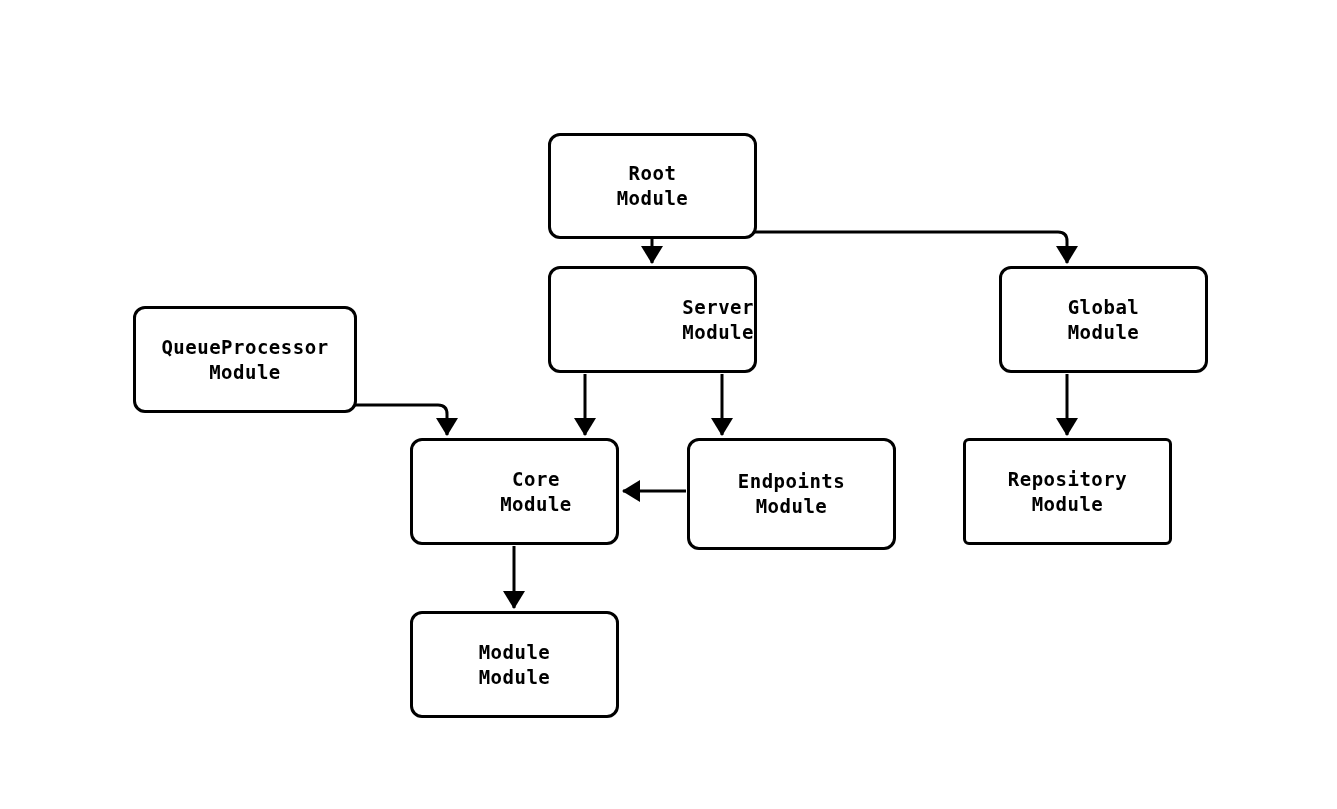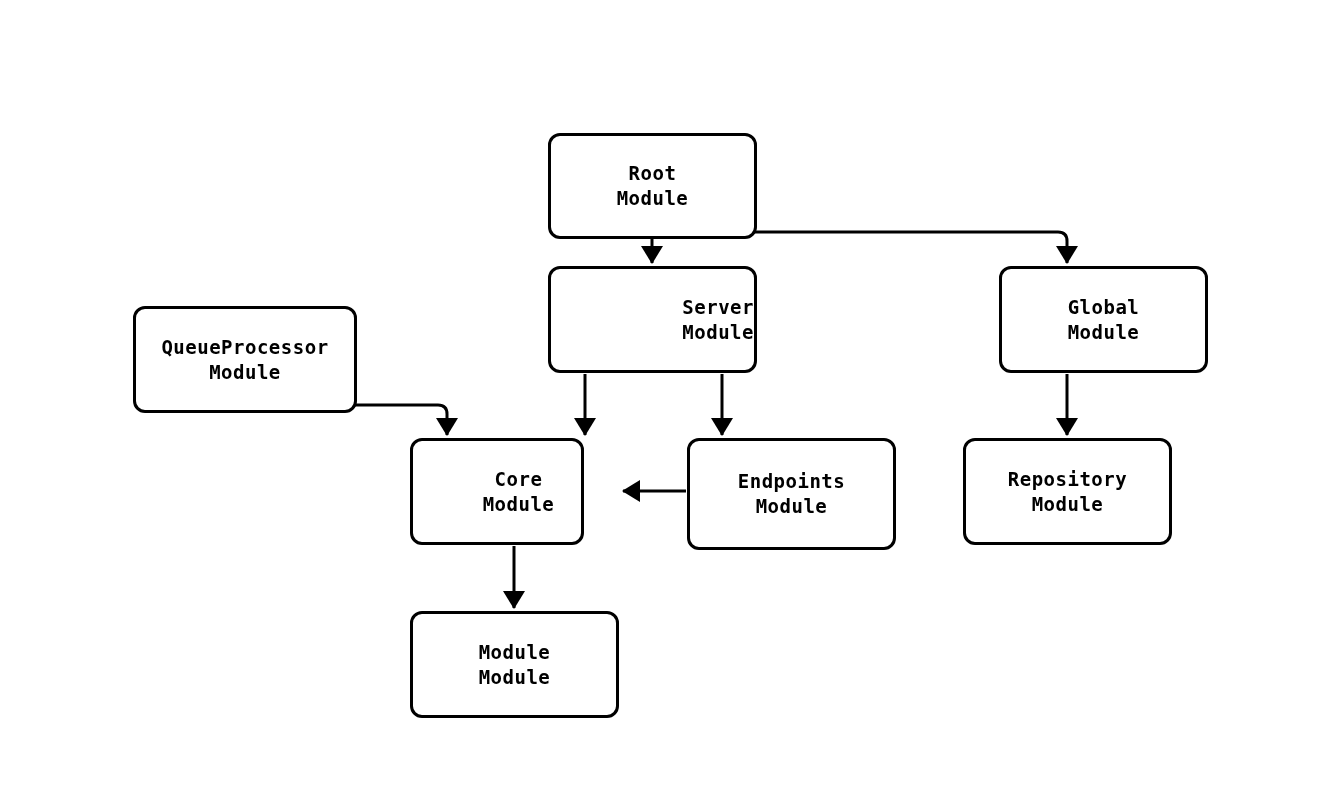--- a/index.html
+++ b/index.html
@@ -73,29 +73,29 @@
         <div class="node-line">Module</div>
       </div>
       <div class="node" style="left: 548px; top: 266px; width: 209px; height: 107px; align-items: flex-end;">
         <div class="node-line">Server</div>
         <div class="node-line">Module</div>
       </div>
       <div class="node" style="left: 963px; top: 266px; width: 209px; height: 107px; margin-left: 36px;">
         <div class="node-line">Global</div>
         <div class="node-line">Module</div>
       </div>
-      <div class="node" style="left: 410px; top: 438px; width: 174px; height: 107px; padding-left: 43px;">
+      <div class="node" style="left: 410px; top: 438px; width: 209px; height: 107px; padding-left: 43px;">
         <div class="node-line">Core</div>
         <div class="node-line">Module</div>
       </div>
       <div class="node" style="left: 687px; top: 438px; width: 209px; height: 112px;">
         <div class="node-line">Endpoints</div>
         <div class="node-line">Module</div>
       </div>
-      <div class="node" style="left: 963px; top: 438px; width: 209px; height: 107px;">
+      <div class="node" style="left: 963px; top: 438px; width: 209px; height: 107px; border-radius: 6px;">
         <div class="node-line">Repository</div>
         <div class="node-line">Module</div>
       </div>
       <div class="node" style="left: 410px; top: 611px; width: 209px; height: 107px;">
         <div class="node-line">Module</div>
         <div class="node-line">Module</div>
       </div>
     </div>
 </div>
 

